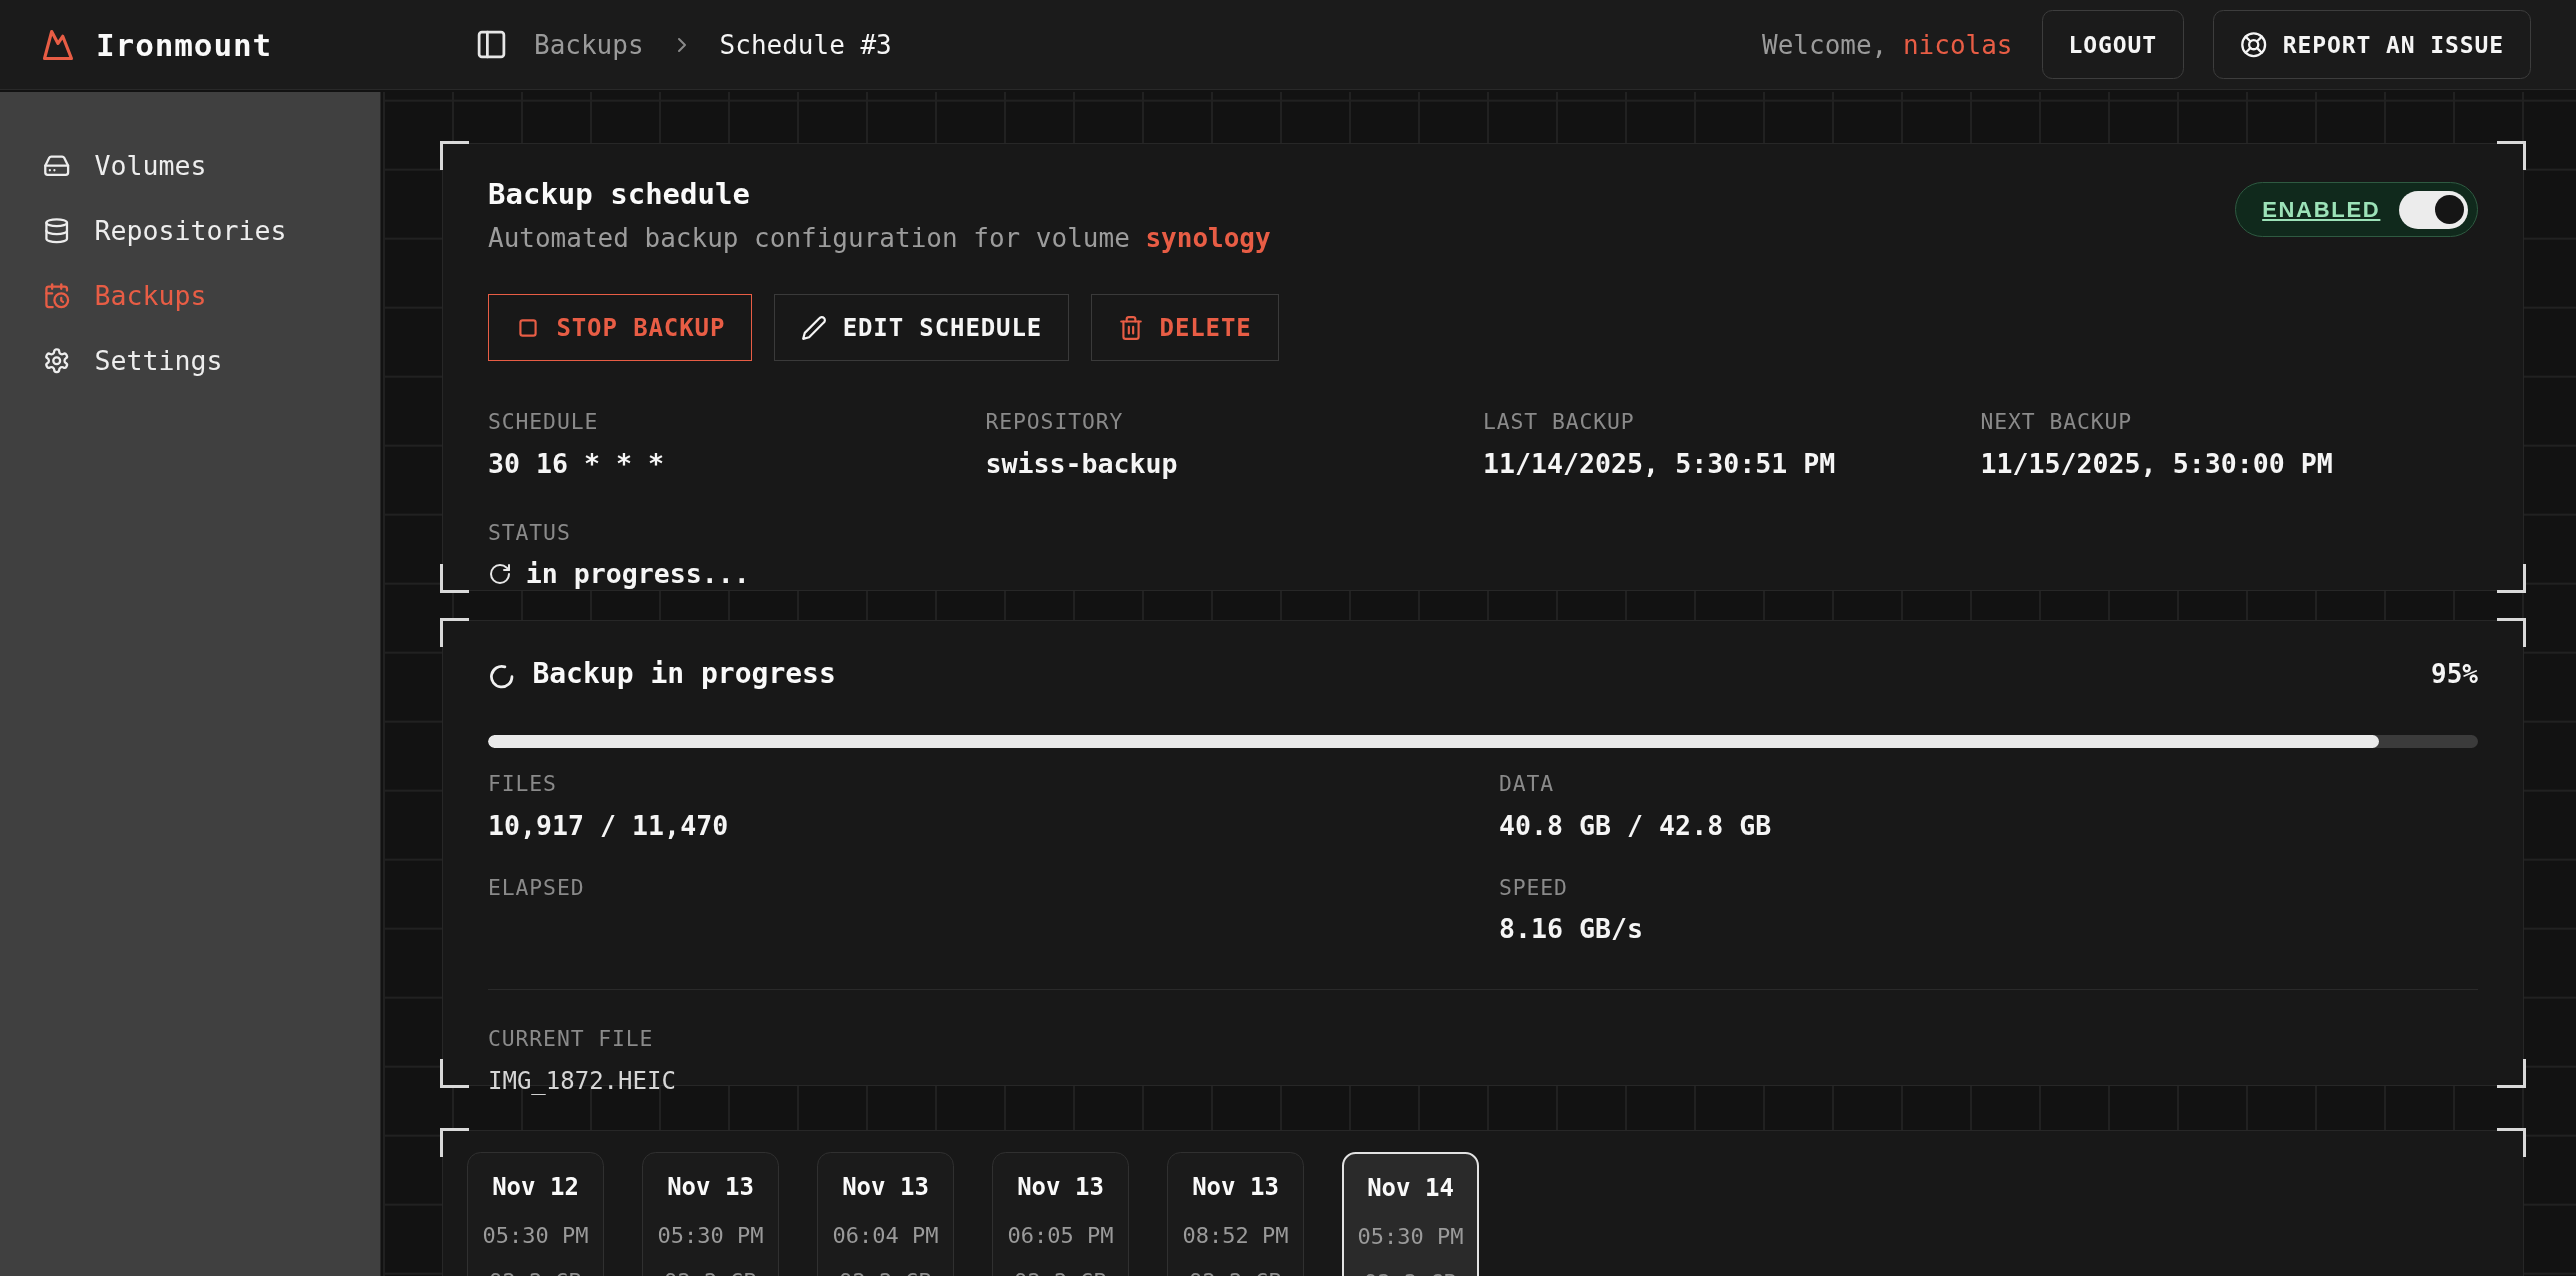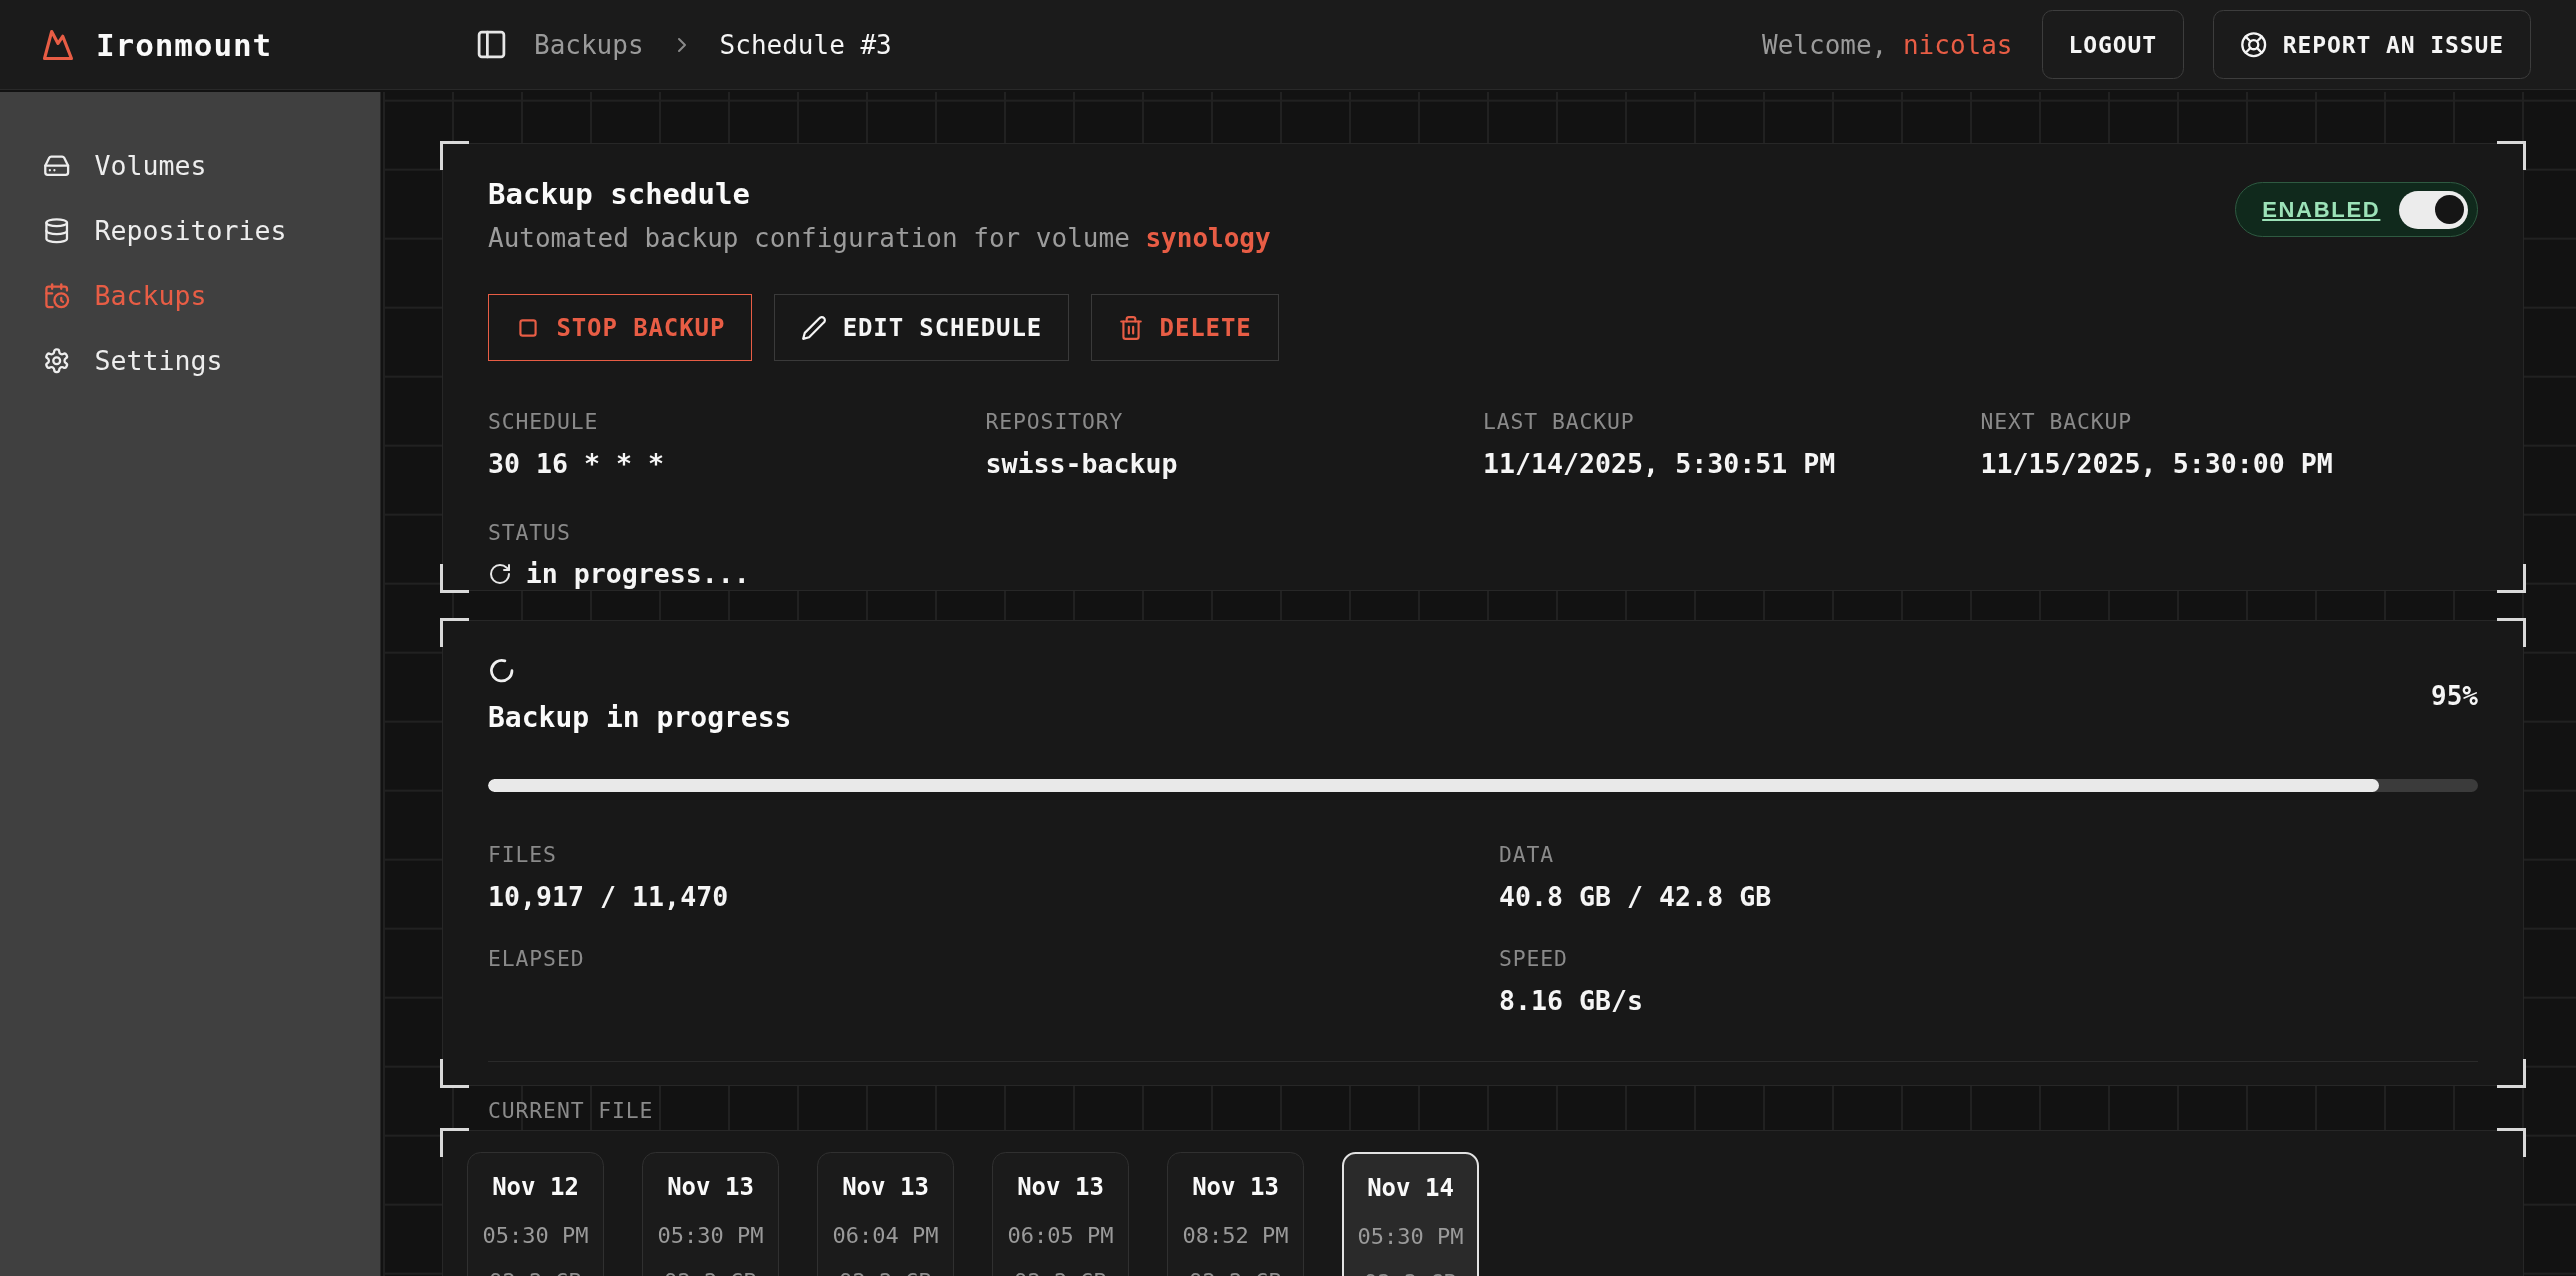--- a/index.html
+++ b/index.html
@@ -101,28 +101,28 @@
   .f-label { font-size: 21.4px; color: #8a8a8a; letter-spacing: 0.9px; }
   .f-value { margin-top: 13.7px; font-size: 26.6px; font-weight: bold; color: #f5f5f5; }
 
   .status-block { margin-top: 41px; }
   .status-value { display: flex; align-items: center; gap: 13.7px; margin-top: 13.7px; }
   .status-value svg { width: 24px; height: 24px; color: #e6e6e6; }
   .status-text { font-size: 26.6px; font-weight: bold; color: #f5f5f5; }
 
   .progress-card { left: 59px; top: 528px; width: 2082px; height: 466px; padding: 36px 45px; }
   .prog-head { display: flex; align-items: center; justify-content: space-between; }
-  .prog-title-wrap { display: flex; align-items: flex-start; gap: 17px; flex-direction: column; }
+  .prog-title-wrap { display: flex; align-items: flex-end; gap: 17px; }
   .prog-title-wrap svg { width: 27.4px; height: 27.4px; color: #f0f0f0; }
   .prog-title { font-size: 28px; font-weight: bold; color: #fafafa; }
   .prog-pct { font-size: 26px; font-weight: bold; color: #f5f5f5; }
   .prog-bar { margin-top: 45px; height: 13px; border-radius: 6.9px; background: #3b3b3b; overflow: hidden; }
   .prog-fill { height: 100%; background: #e9e9e9; border-radius: 6.9px; width: 0; }
 
-  .stats-grid { display: grid; grid-template-columns: 1011px 1fr; row-gap: 34px; margin-top: 50px; }
+  .stats-grid { display: grid; grid-template-columns: 1011px 1fr; row-gap: 34px; margin-top: 23px; }
   .divider { margin-top: 45px; border-top: 1.7px solid #2a2a2a; }
   .current-file { margin-top: 36px; }
   .cf-value { margin-top: 15.4px; font-size: 24px; color: #d6d6d6; }
 
   .history-card { left: 59px; top: 1038px; width: 2082px; height: 283px; padding: 20.6px 24px; }
   .history-row { display: flex; gap: 38px; }
   .hist-card {
     width: 137px; height: 214px; background: #1b1b1b; border: 1.7px solid #303030;
     border-radius: 13.7px; padding-top: 20.6px; text-align: center; cursor: pointer; flex: 0 0 auto;
   }

